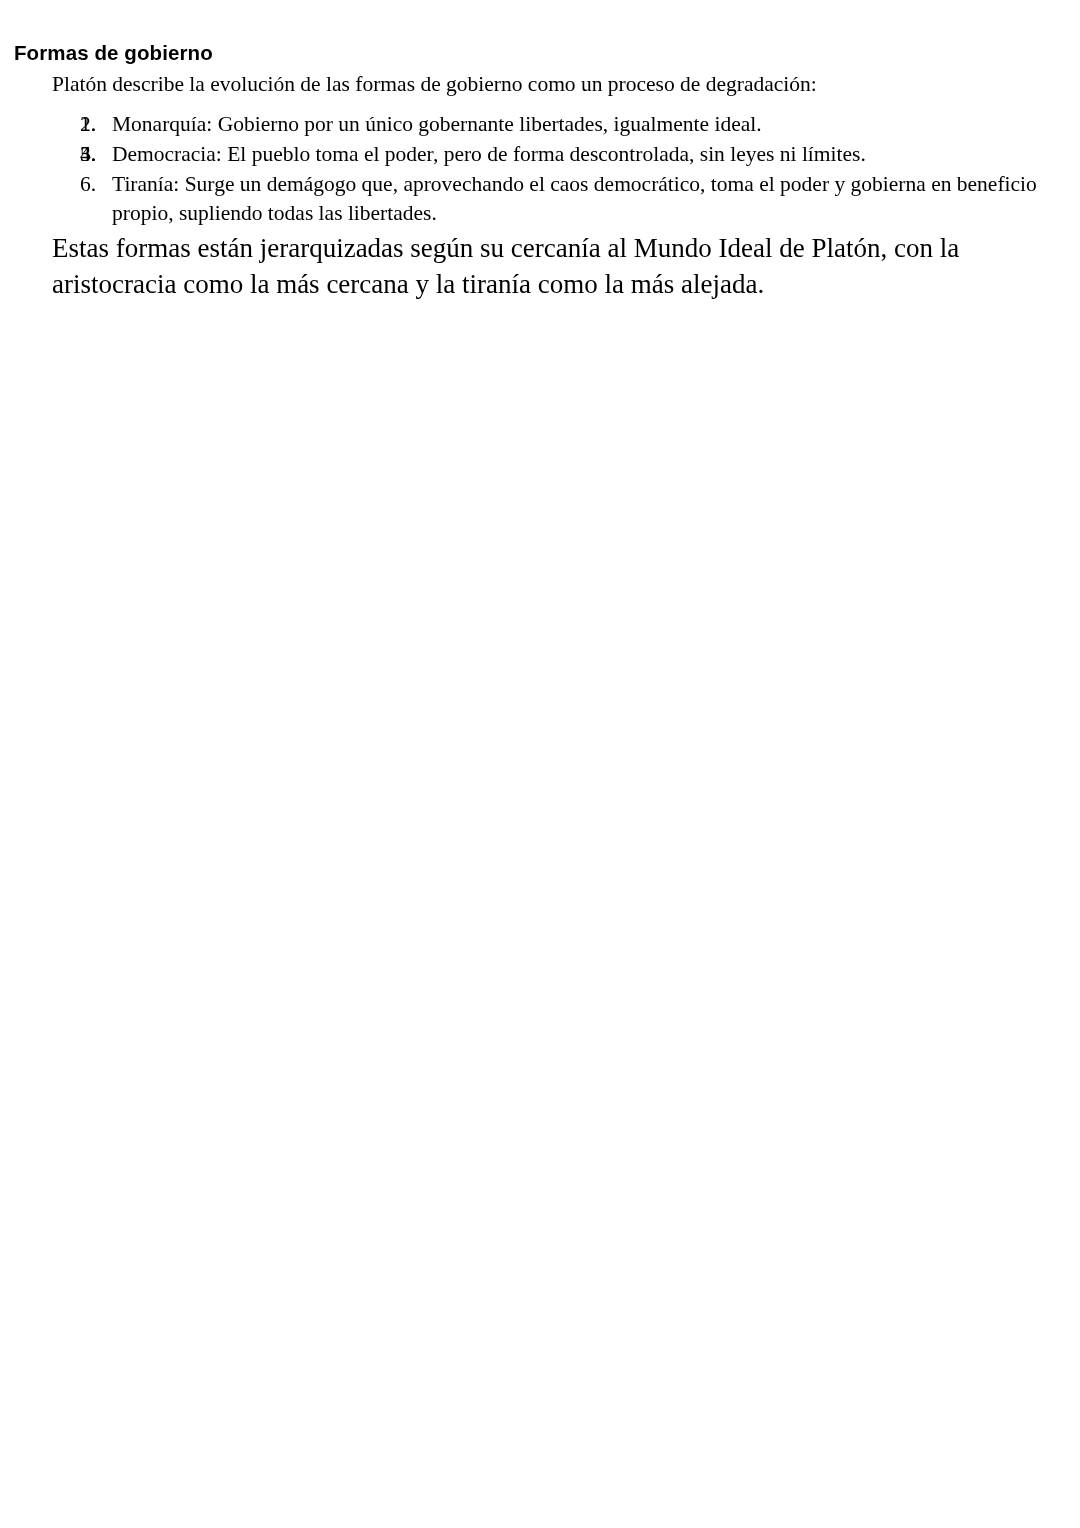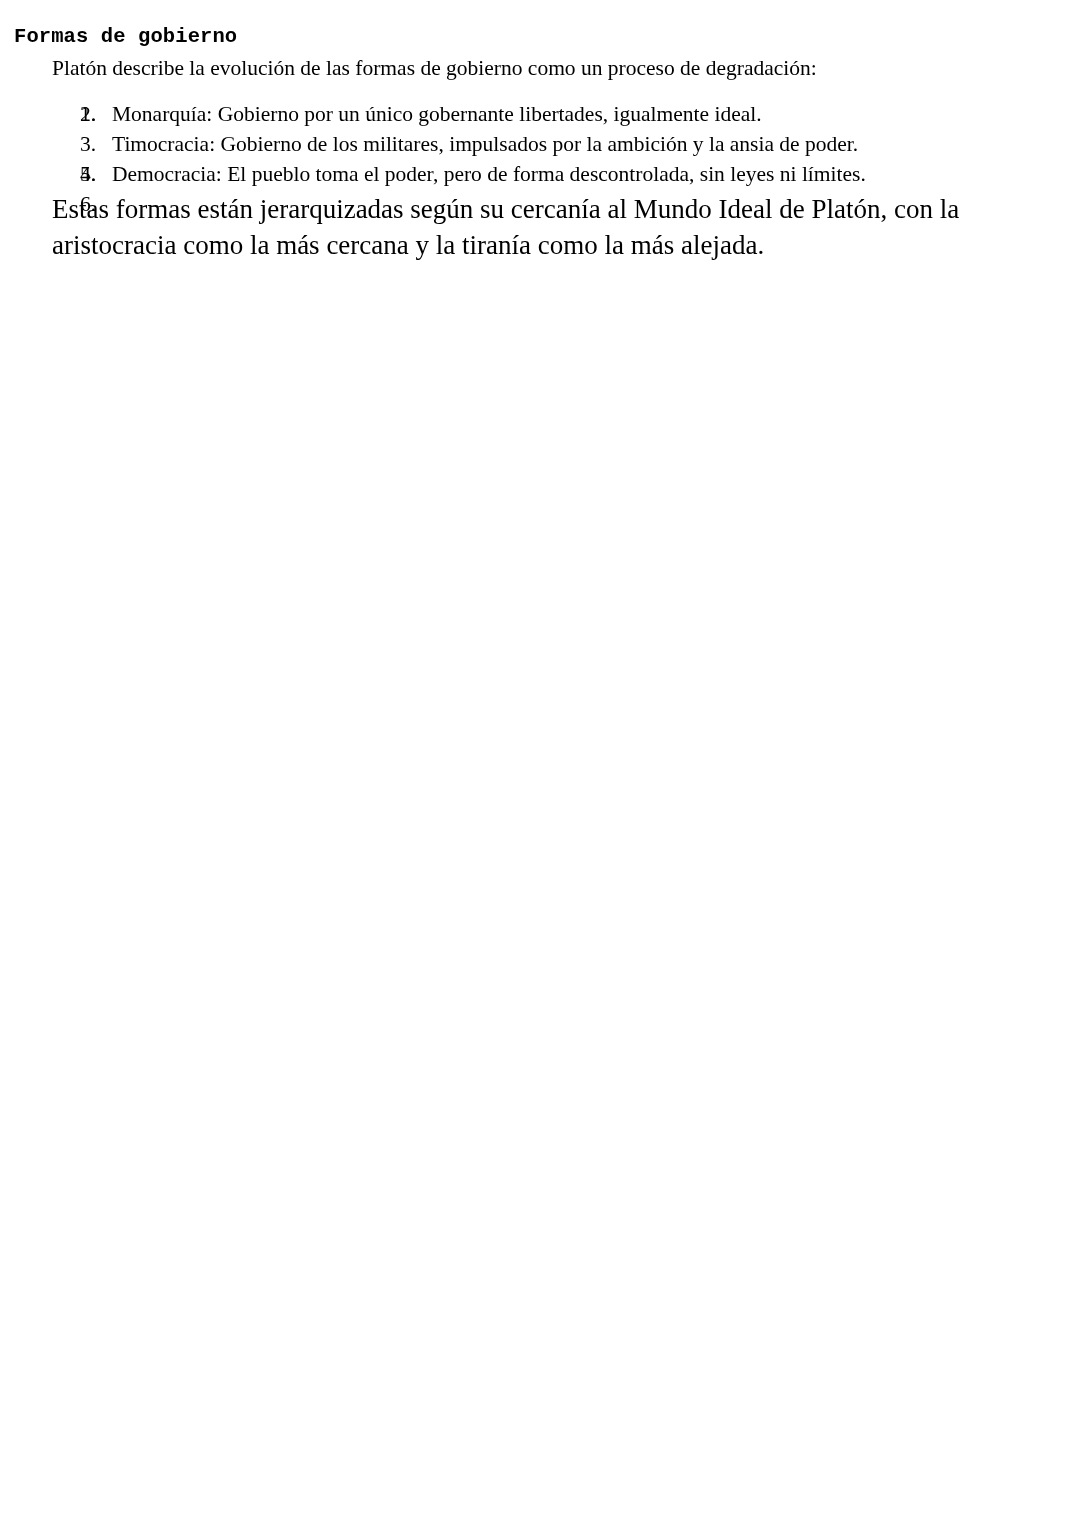--- a/index.html
+++ b/index.html
@@ -14,31 +14,31 @@
     color: #000000;
     overflow: hidden;
   }
   .page {
     box-sizing: border-box;
     width: 1080px;
     height: 1528px;
     padding: 24px 18px 0 14px;
   }
   .doc-title {
-    font-family: Liberation Mono, monospace;
+    font-family: Liberation Sans, sans-serif;
     font-weight: bold;
     font-size: 20.5px;
     line-height: 1.25;
-    margin: 0 0 4px 0;
+    margin: 16px 0 4px 0;
     letter-spacing: 0.1px;
   }
   .intro-line {
     font-size: 21.5px;
     line-height: 1.32;
-    margin: 0 0 18px 0;
+    margin: 0 0 12px 0;
     padding-left: 38px;
   }
   ol.forms-list {
     margin: 0;
     padding: 0 0 0 38px;
     list-style: none;
   }
   ol.forms-list li {
     position: relative;
     font-size: 21.5px;
@@ -74,29 +74,29 @@
   <ol class="forms-list">
     <li>
       <span class="marker">1.</span>
     </li>
     <li>
       <span class="marker">2.</span>
       <span class="item-text">Monarquía: Gobierno por un único gobernante libertades, igualmente ideal.</span>
     </li>
     <li>
       <span class="marker">3.</span>
-      <span class="item-text">Timocracia: Gobierno de los militares, impulsados por la ambición y la ansia de poder.</span>
     </li>
     <li>
       <span class="marker">4.</span>
     </li>
     <li>
       <span class="marker">5.</span>
       <span class="item-text">Democracia: El pueblo toma el poder, pero de forma descontrolada, sin leyes ni límites.</span>
     </li>
     <li>
       <span class="marker">6.</span>
+      <span class="item-text">Tiranía: Surge un demágogo que, aprovechando el caos democrático, toma el poder y gobierna en beneficio propio, supliendo todas las libertades.</span>
     </li>
   </ol>
 
   <p class="closing">Estas formas están jerarquizadas según su cercanía al Mundo Ideal de Platón, con la aristocracia como la más cercana y la tiranía como la más alejada.</p>
 
 </div>
 
 </body></html>

